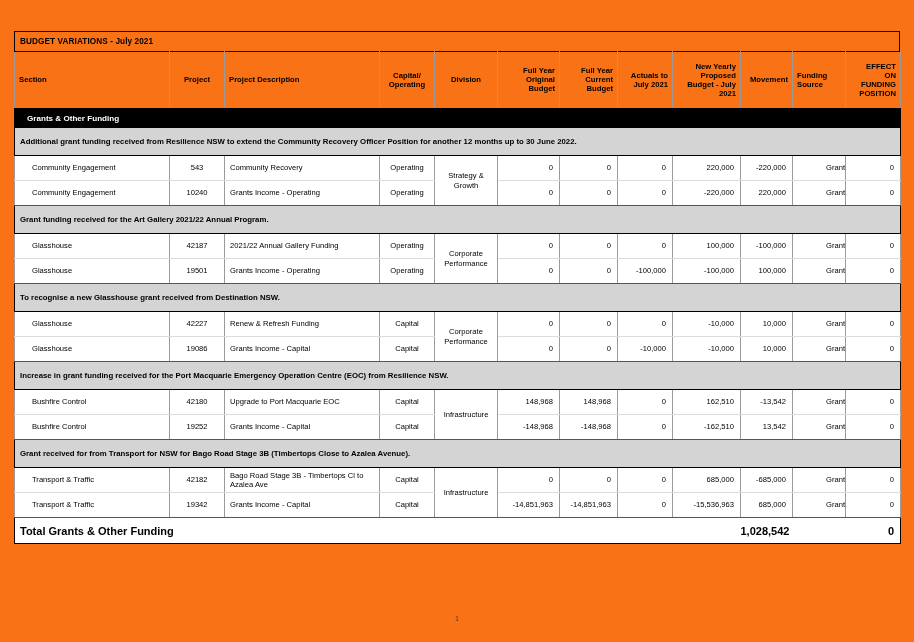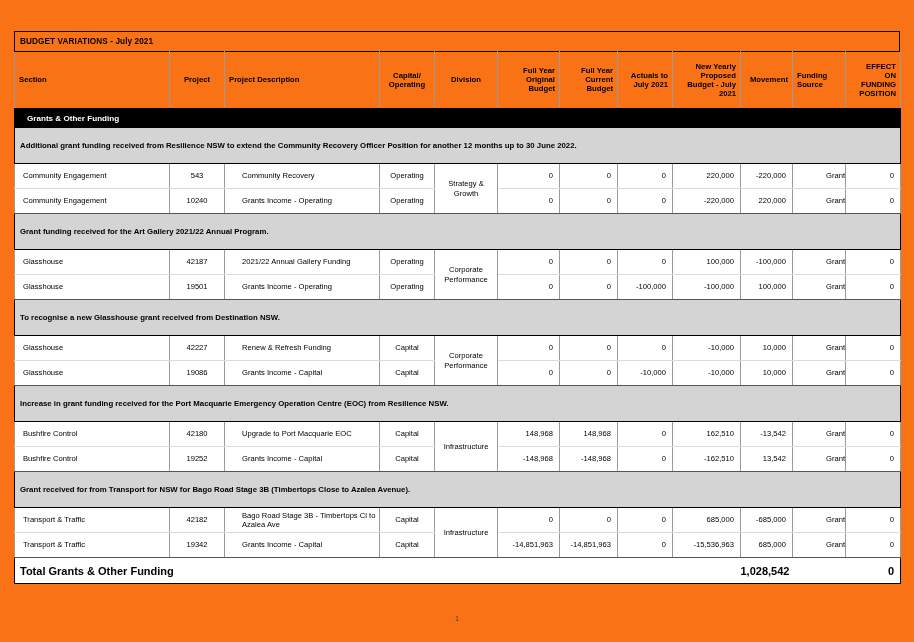--- a/index.html
+++ b/index.html
@@ -85,39 +85,39 @@
     font-size: 8.1px;
     padding-left: 12px;
     border-left: 1px solid #000;
     border-right: 1px solid #000;
     border-bottom: 1px solid #000;
   }
 
   
   tr.note td {
     background: #d4d4d4;
-    height: 36px;
+    height: 28px;
     font-weight: bold;
     font-size: 7.8px;
     padding-left: 5px;
     border-left: 1px solid #000;
     border-right: 1px solid #000;
     border-top: 1px solid #000;
     border-bottom: 1px solid #000;
   }
 
   
   tr.data td {
     height: 25px;
     background: #ffffff;
     line-height: 1.22;
   }
-  tr.data td.c-section    { padding-left: 8px;  text-align: left; }
+  tr.data td.c-section    { padding-left: 17px;  text-align: left; }
   tr.data td.c-project    { text-align: center; }
-  tr.data td.c-desc       { padding-left: 17px;  text-align: left; padding-right: 3px; }
+  tr.data td.c-desc       { padding-left: 5px;  text-align: left; padding-right: 3px; }
   tr.data td.c-capop      { text-align: center; }
   tr.data td.c-div        { text-align: center; line-height: 1.3; }
   tr.data td.c-num        { text-align: right;  padding-right: 6px; }
   tr.data td.c-fund       { padding-left: 4px;  text-align: right; margin-left: 12px; }
   tr.data td.c-effect     { text-align: right;  padding-right: 6px; }
 
   
   tr.pair-top td    { border-bottom: 1px solid #dcdcdc; }
   tr.pair-bottom td { border-bottom: 1px solid #555; }
 

